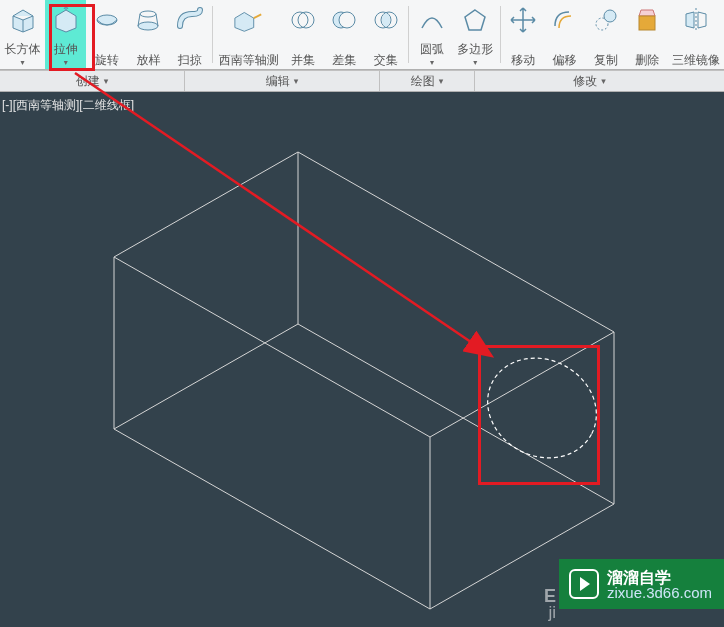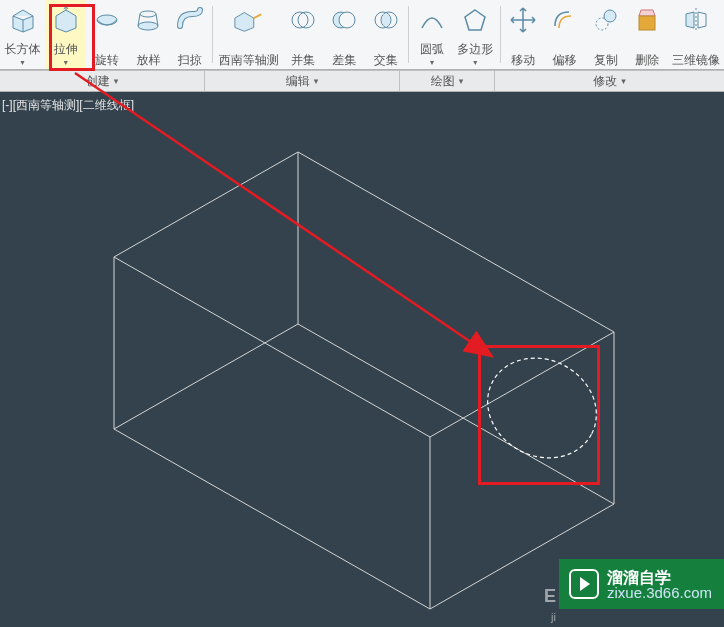--- a/index.html
+++ b/index.html
@@ -139,37 +139,37 @@
       right: 168px;
       color: #A0A6AB;
       font-size: 18px;
       font-weight: bold;
     }
     .edge-label2 {
       position: absolute;
       bottom: 4px;
       right: 168px;
       color: #A0A6AB;
-      font-size: 11px;
+      font-size: 17px;
     }
   </style>
 </head>
 <body>
 
 <div class="ribbon">
   <div class="ribbon-btn">
     <div class="icon-box">
       <svg width="28" height="28" viewBox="0 0 28 28">
           <path d="M4 10 L14 4 L24 10 L24 22 L14 26 L4 22 Z M4 10 L14 14 L24 10 M14 14 L14 26" fill="#D5EAF5" stroke="#5B8BA6" stroke-width="1"></path>
         </svg>
     </div>
     <div class="label">长方体</div>
     <div class="dropdown-arrow">▾</div>
   </div>
-  <div class="ribbon-btn" style="background:#fef9c3;">
+  <div class="ribbon-btn" style="background:#5eead4;">
     <div class="icon-box">
       <svg width="28" height="28" viewBox="0 0 28 28">
           <path d="M4 10 L14 4 L24 10 L24 22 L14 26 L4 22 Z" fill="#D5EAF5" stroke="#5B8BA6" stroke-width="1"></path>
           <path d="M14 4 L14 0 M12 3 L14 0 L16 3" stroke="#5B8BA6" stroke-width="1" fill="none"></path>
         </svg>
     </div>
     <div class="label">拉伸</div>
     <div class="dropdown-arrow">▾</div>
   </div>
   <div class="ribbon-btn">
@@ -299,21 +299,21 @@
           <path d="M14 2 L14 26" stroke="#5B8BA6" stroke-dasharray="2 2"></path>
           <polygon points="4,8 12,6 12,22 4,20" fill="#D5EAF5" stroke="#5B8BA6"></polygon>
           <polygon points="24,8 16,6 16,22 24,20" fill="none" stroke="#5B8BA6"></polygon>
         </svg>
     </div>
     <div class="label">三维镜像</div>
   </div>
 </div>
 
 <div class="group-labels">
-  <div class="group-label" style="width:205px;">
+  <div class="group-label" style="width:185px;">
     <span>创建</span>
     <span class="arrow">▾</span>
   </div>
   <div class="group-label" style="width:195px;">
     <span>编辑</span>
     <span class="arrow">▾</span>
   </div>
   <div class="group-label" style="width:95px;">
     <span>绘图</span>
     <span class="arrow">▾</span>

